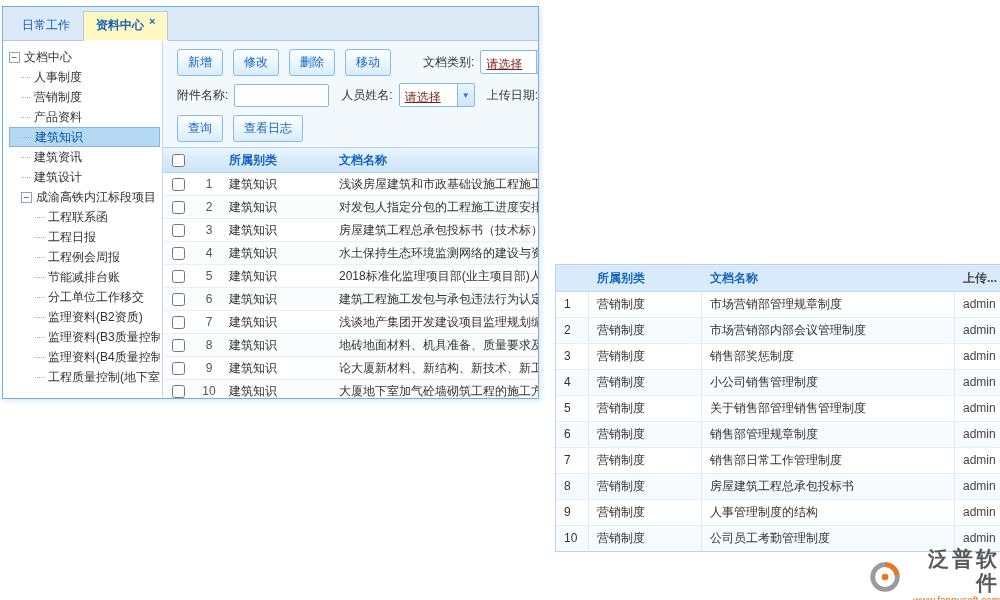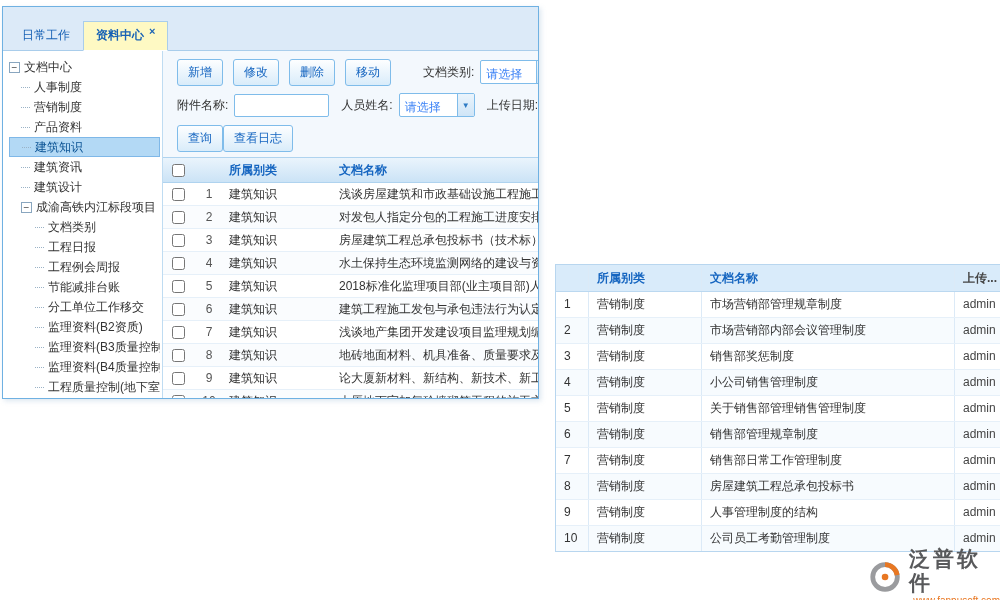--- a/index.html
+++ b/index.html
@@ -9,21 +9,21 @@
     font-family:"Liberation Sans","DejaVu Sans",sans-serif; font-size:12px; color:#333;
   }
 
   
   .window1 {
     position:absolute; left:2px; top:6px; width:537px; height:393px;
     background:#fff; border:1px solid #6FB1E2; box-shadow:2px 2px 5px rgba(120,160,200,.25);
     overflow:hidden;
   }
   .tabbar {
-    height:44px; background:#DCEAF8; border-bottom:1px solid #A9CDEB;
+    height:34px; background:#DCEAF8; border-bottom:1px solid #A9CDEB;
     display:flex; align-items:flex-end; padding-left:6px;
   }
   .tab {
     padding:5px 12px 6px 12px; color:#1862B5; cursor:pointer; position:relative; top:1px;
     border:1px solid transparent; white-space:nowrap;
   }
   .tab.active {
     background:#fef9c3; border:1px solid #A9CDEB; border-bottom-color:#fff; font-weight:bold;
   }
   .tab .close { margin-left:5px; font-size:11px; position:relative; top:-4px; color:#1862B5; cursor:pointer; }
@@ -51,27 +51,27 @@
   .main { flex:1; background:#F3F8FD; overflow:hidden; position:relative; }
   .frow { display:flex; align-items:center; }
   .row1 { margin:8px 0 0 14px; height:26px; }
   .row2 { margin:8px 0 0 14px; height:24px; }
   .row3 { margin:8px 0 0 14px; height:26px; }
   .btn {
     background:linear-gradient(#FDFEFF,#D9ECFA); border:1px solid #7FBCEA; border-radius:3px;
     color:#1565C0; padding:4px 10px; font-size:12px; cursor:pointer; white-space:nowrap;
   }
   .row1 .btn { margin-right:10px; }
-  .row3 .btn { }
+  .row3 .btn { margin-right:10px; }
   .flabel { color:#333; white-space:nowrap; }
   .combo {
     display:inline-flex; height:24px; border:1px solid #7FBCEA; background:#fff;
     border-radius:2px; overflow:hidden; cursor:pointer; flex:none;
   }
-  .combo .val { flex:1; padding:5px 4px 0 5px; color:#3b82f6; white-space:nowrap; overflow:hidden; }
+  .combo .val { flex:1; padding:5px 4px 0 5px; color:#7f1d1d; white-space:nowrap; overflow:hidden;text-decoration:underline; }
   .combo .arrow {
     width:17px; background:linear-gradient(#EAF4FC,#CFE5F7); border-left:1px solid #7FBCEA;
     color:#2E7BC4; font-size:8px; display:flex; align-items:center; justify-content:center;
   }
   .combo .arrow::before { content:"▼"; }
   .tinput { width:95px; height:23px; border:1px solid #7FBCEA; border-radius:2px; background:#fff; padding:0 4px; font-size:12px; }
 
   
   .t1 { margin-top:6px; }
   .t1-head, .t1-row { display:flex; align-items:center; }
@@ -99,21 +99,21 @@
   .t2-row:nth-of-type(even) { background:#F7FBFE; }
   .k { padding-left:8px; white-space:nowrap; overflow:hidden; }
   .k-num { width:32px; flex:none; color:#333; }
   .k-cat { width:113px; flex:none; border-left:1px solid #DCEAF7; }
   .k-name { width:253px; flex:none; border-left:1px solid #DCEAF7; }
   .k-up { flex:1; border-left:1px solid #DCEAF7; color:#444; }
 
   
   .logo { position:absolute; left:868px; top:547px; display:flex; align-items:center; gap:7px; }
   .logo-text { display:flex; flex-direction:column; align-items:flex-end; }
-  .logo-name { font-size:21px; font-weight:bold; color:#58595B; letter-spacing:3px; line-height:24px; }
+  .logo-name { font-size:21px; font-weight:bold; color:#58595B; letter-spacing:3px; line-height:24px;text-align:right; }
   .logo-url { font-size:10px; color:#E87722; line-height:12px; }
 </style>
 </head>
 <body>
 
 <div class="window1">
 
   <div class="tabbar">
     <div class="tab">
       <span>日常工作</span>
@@ -127,21 +127,21 @@
 
     <div class="tree">
       <div class="tree-item d0 root"><span class="expand-box"></span><span>文档中心</span></div>
       <div class="tree-item d1 child"><span>人事制度</span></div>
       <div class="tree-item d1 child"><span>营销制度</span></div>
       <div class="tree-item d1 child"><span>产品资料</span></div>
       <div class="tree-item d1 child selected"><span>建筑知识</span></div>
       <div class="tree-item d1 child"><span>建筑资讯</span></div>
       <div class="tree-item d1 child"><span>建筑设计</span></div>
       <div class="tree-item d1 root"><span class="expand-box"></span><span>成渝高铁内江标段项目</span></div>
-      <div class="tree-item d2 child"><span>文档类别</span></div>
+      <div class="tree-item d2 child"><span>工程联系函</span></div>
       <div class="tree-item d2 child"><span>工程日报</span></div>
       <div class="tree-item d2 child"><span>工程例会周报</span></div>
       <div class="tree-item d2 child"><span>节能减排台账</span></div>
       <div class="tree-item d2 child"><span>分工单位工作移交</span></div>
       <div class="tree-item d2 child"><span>监理资料(B2资质)</span></div>
       <div class="tree-item d2 child"><span>监理资料(B3质量控制)</span></div>
       <div class="tree-item d2 child"><span>监理资料(B4质量控制)</span></div>
       <div class="tree-item d2 child"><span>工程质量控制(地下室)</span></div>
     </div>
 

